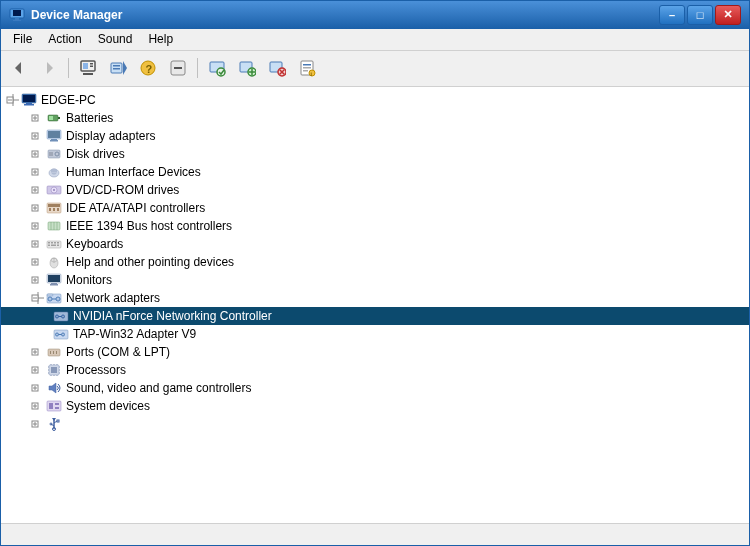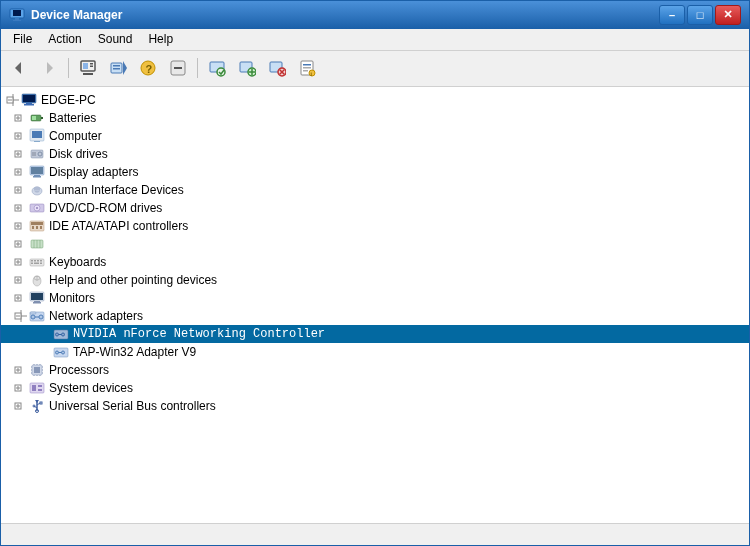--- a/index.html
+++ b/index.html
@@ -133,23 +133,22 @@
       display: flex;
       align-items: center;
       height: 18px;
       padding-right: 4px;
       cursor: pointer;
       white-space: nowrap;
       font-size: 12px;
       color: #000;
     }
     .tree-item.selected {
-      background: #0369a1;
+      background: #0c4a6e;
       color: white;
-      font-family: Liberation Mono, monospace;
     }
     .tree-item .expand-icon {
       width: 16px;
       height: 16px;
       display: flex;
       align-items: center;
       justify-content: center;
       font-size: 10px;
       color: #666;
       flex-shrink: 0;
@@ -162,21 +161,21 @@
       display: flex;
       align-items: center;
       justify-content: center;
     }
     .tree-item .item-label {
       font-size: 12px;
     }
 
     
     .indent-1 { padding-left: 4px; }
-    .indent-2 { padding-left: 12px; }
+    .indent-2 { padding-left: 29px; }
     .indent-3 { padding-left: 36px; }
 
     .window-frame {
       border: 1px solid #1a5fa8;
       width: 750px;
       height: 546px;
       display: flex;
       flex-direction: column;
     }
   </style>
@@ -323,73 +322,56 @@
         <span class="item-icon">
           <svg width="16" height="16" viewBox="0 0 16 16">
             <rect x="2" y="5" width="10" height="6" rx="1" fill="#60a060" stroke="#306030" stroke-width="0.5"></rect>
             <rect x="12" y="7" width="2" height="2" fill="#306030"></rect>
             <rect x="3" y="6" width="4" height="4" fill="#a0e0a0"></rect>
           </svg>
         </span>
         <span class="item-label">Batteries</span>
       </li>
 
-      <li class="tree-item indent-2">
-        <span class="expand-icon">
-          <svg width="16" height="16" viewBox="0 0 16 16">
-              <rect x="2" y="5" width="6" height="6" fill="white" stroke="#888" stroke-width="1"></rect>
-              <line x1="3" y1="8" x2="7" y2="8" stroke="#888" stroke-width="1"></line>
-              <line x1="5" y1="6" x2="5" y2="10" stroke="#888" stroke-width="1"></line>
-            </svg>
-        </span>
-        <span class="item-icon">
-          <svg width="16" height="16" viewBox="0 0 16 16">
-            <rect x="1" y="1" width="14" height="12" rx="1" fill="#e0e8f0" stroke="#88aacc" stroke-width="0.5"></rect>
-            <rect x="3" y="3" width="10" height="7" fill="#4a7ab5"></rect>
-            <rect x="5" y="13" width="6" height="1" fill="#88aacc"></rect>
-          </svg>
-        </span>
-        <span class="item-label">Computer</span>
-      </li>
-
-      <li class="tree-item indent-2">
-        <span class="expand-icon">
-          <svg width="16" height="16" viewBox="0 0 16 16">
-              <rect x="2" y="5" width="6" height="6" fill="white" stroke="#888" stroke-width="1"></rect>
-              <line x1="3" y1="8" x2="7" y2="8" stroke="#888" stroke-width="1"></line>
-              <line x1="5" y1="6" x2="5" y2="10" stroke="#888" stroke-width="1"></line>
-            </svg>
-        </span>
-        <span class="item-icon">
-          <svg width="16" height="16" viewBox="0 0 16 16">
-            <rect x="2" y="4" width="12" height="8" rx="1" fill="#c0c8d8" stroke="#8090a8" stroke-width="0.5"></rect>
-            <rect x="3" y="6" width="4" height="4" fill="#a0a8b8"></rect>
-            <circle cx="11" cy="8" r="2" fill="none" stroke="#8090a8" stroke-width="1"></circle>
-          </svg>
-        </span>
-        <span class="item-label">Disk drives</span>
-      </li>
 
       <li class="tree-item indent-2">
         <span class="expand-icon">
           <svg width="16" height="16" viewBox="0 0 16 16">
               <rect x="2" y="5" width="6" height="6" fill="white" stroke="#888" stroke-width="1"></rect>
               <line x1="3" y1="8" x2="7" y2="8" stroke="#888" stroke-width="1"></line>
               <line x1="5" y1="6" x2="5" y2="10" stroke="#888" stroke-width="1"></line>
             </svg>
         </span>
         <span class="item-icon">
           <svg width="16" height="16" viewBox="0 0 16 16">
             <rect x="1" y="2" width="14" height="9" rx="1" fill="#c8d8f0" stroke="#7090b8" stroke-width="0.5"></rect>
             <rect x="2" y="3" width="12" height="7" fill="#6080a0"></rect>
             <rect x="5" y="11" width="6" height="1" fill="#7090b8"></rect>
             <rect x="4" y="12" width="8" height="1.5" fill="#7090b8"></rect>
           </svg>
         </span>
         <span class="item-label">Display adapters</span>
+      </li>
+
+      <li class="tree-item indent-2">
+        <span class="expand-icon">
+          <svg width="16" height="16" viewBox="0 0 16 16">
+              <rect x="2" y="5" width="6" height="6" fill="white" stroke="#888" stroke-width="1"></rect>
+              <line x1="3" y1="8" x2="7" y2="8" stroke="#888" stroke-width="1"></line>
+              <line x1="5" y1="6" x2="5" y2="10" stroke="#888" stroke-width="1"></line>
+            </svg>
+        </span>
+        <span class="item-icon">
+          <svg width="16" height="16" viewBox="0 0 16 16">
+            <rect x="2" y="4" width="12" height="8" rx="1" fill="#c0c8d8" stroke="#8090a8" stroke-width="0.5"></rect>
+            <rect x="3" y="6" width="4" height="4" fill="#a0a8b8"></rect>
+            <circle cx="11" cy="8" r="2" fill="none" stroke="#8090a8" stroke-width="1"></circle>
+          </svg>
+        </span>
+        <span class="item-label">Disk drives</span>
       </li>
 
       <li class="tree-item indent-2">
         <span class="expand-icon">
           <svg width="16" height="16" viewBox="0 0 16 16">
               <rect x="2" y="5" width="6" height="6" fill="white" stroke="#888" stroke-width="1"></rect>
               <line x1="3" y1="8" x2="7" y2="8" stroke="#888" stroke-width="1"></line>
               <line x1="5" y1="6" x2="5" y2="10" stroke="#888" stroke-width="1"></line>
             </svg>
         </span>
@@ -451,20 +433,21 @@
             </svg>
         </span>
         <span class="item-icon">
           <svg width="16" height="16" viewBox="0 0 16 16">
             <rect x="2" y="4" width="12" height="8" rx="1" fill="#c8e0c8" stroke="#70a070" stroke-width="0.5"></rect>
             <line x1="5" y1="4" x2="5" y2="12" stroke="#70a070" stroke-width="0.5"></line>
             <line x1="8" y1="4" x2="8" y2="12" stroke="#70a070" stroke-width="0.5"></line>
             <line x1="11" y1="4" x2="11" y2="12" stroke="#70a070" stroke-width="0.5"></line>
           </svg>
         </span>
+        <span class="item-label">IEEE 1394 Bus host controllers</span>
       </li>
 
       <li class="tree-item indent-2">
         <span class="expand-icon">
           <svg width="16" height="16" viewBox="0 0 16 16">
               <rect x="2" y="5" width="6" height="6" fill="white" stroke="#888" stroke-width="1"></rect>
               <line x1="3" y1="8" x2="7" y2="8" stroke="#888" stroke-width="1"></line>
               <line x1="5" y1="6" x2="5" y2="10" stroke="#888" stroke-width="1"></line>
             </svg>
         </span>
@@ -566,20 +549,38 @@
             <circle cx="4" cy="8.5" r="1.5" fill="none" stroke="#4a7ab5" stroke-width="1"></circle>
             <circle cx="4" cy="8.5" r="0.4" fill="#4a7ab5"></circle>
             <line x1="5.5" y1="8.5" x2="8.5" y2="8.5" stroke="#4a7ab5" stroke-width="1"></line>
             <circle cx="10" cy="8.5" r="1.5" fill="none" stroke="#4a7ab5" stroke-width="1"></circle>
             <circle cx="10" cy="8.5" r="0.4" fill="#4a7ab5"></circle>
           </svg>
         </span>
         <span class="item-label">TAP-Win32 Adapter V9</span>
       </li>
 
+      <li class="tree-item indent-2">
+        <span class="expand-icon">
+          <svg width="16" height="16" viewBox="0 0 16 16">
+              <rect x="2" y="5" width="6" height="6" fill="white" stroke="#888" stroke-width="1"></rect>
+              <line x1="3" y1="8" x2="7" y2="8" stroke="#888" stroke-width="1"></line>
+              <line x1="5" y1="6" x2="5" y2="10" stroke="#888" stroke-width="1"></line>
+            </svg>
+        </span>
+        <span class="item-icon">
+          <svg width="16" height="16" viewBox="0 0 16 16">
+            <rect x="2" y="5" width="12" height="7" rx="1" fill="#d8c8b8" stroke="#988870" stroke-width="0.5"></rect>
+            <rect x="4" y="7" width="1" height="3" fill="#988870"></rect>
+            <rect x="7" y="7" width="1" height="3" fill="#988870"></rect>
+            <rect x="10" y="7" width="1" height="3" fill="#988870"></rect>
+          </svg>
+        </span>
+        <span class="item-label">Ports (COM &amp; LPT)</span>
+      </li>
 
       <li class="tree-item indent-2">
         <span class="expand-icon">
           <svg width="16" height="16" viewBox="0 0 16 16">
               <rect x="2" y="5" width="6" height="6" fill="white" stroke="#888" stroke-width="1"></rect>
               <line x1="3" y1="8" x2="7" y2="8" stroke="#888" stroke-width="1"></line>
               <line x1="5" y1="6" x2="5" y2="10" stroke="#888" stroke-width="1"></line>
             </svg>
         </span>
         <span class="item-icon">
@@ -596,20 +597,37 @@
             <line x1="2" y1="8" x2="3" y2="8" stroke="#8898b8" stroke-width="1"></line>
             <line x1="2" y1="11" x2="3" y2="11" stroke="#8898b8" stroke-width="1"></line>
             <line x1="13" y1="5" x2="14" y2="5" stroke="#8898b8" stroke-width="1"></line>
             <line x1="13" y1="8" x2="14" y2="8" stroke="#8898b8" stroke-width="1"></line>
             <line x1="13" y1="11" x2="14" y2="11" stroke="#8898b8" stroke-width="1"></line>
           </svg>
         </span>
         <span class="item-label">Processors</span>
       </li>
 
+      <li class="tree-item indent-2">
+        <span class="expand-icon">
+          <svg width="16" height="16" viewBox="0 0 16 16">
+              <rect x="2" y="5" width="6" height="6" fill="white" stroke="#888" stroke-width="1"></rect>
+              <line x1="3" y1="8" x2="7" y2="8" stroke="#888" stroke-width="1"></line>
+              <line x1="5" y1="6" x2="5" y2="10" stroke="#888" stroke-width="1"></line>
+            </svg>
+        </span>
+        <span class="item-icon">
+          <svg width="16" height="16" viewBox="0 0 16 16">
+            <polygon points="3,6 3,10 6,10 10,13 10,3 6,6" fill="#6080c0" stroke="#4060a0" stroke-width="0.5"></polygon>
+            <path d="M11,6 Q14,8 11,10" fill="none" stroke="#4060a0" stroke-width="1"></path>
+            <path d="M12,4 Q16,8 12,12" fill="none" stroke="#4060a0" stroke-width="1"></path>
+          </svg>
+        </span>
+        <span class="item-label">Sound, video and game controllers</span>
+      </li>
 
       <li class="tree-item indent-2">
         <span class="expand-icon">
           <svg width="16" height="16" viewBox="0 0 16 16">
               <rect x="2" y="5" width="6" height="6" fill="white" stroke="#888" stroke-width="1"></rect>
               <line x1="3" y1="8" x2="7" y2="8" stroke="#888" stroke-width="1"></line>
               <line x1="5" y1="6" x2="5" y2="10" stroke="#888" stroke-width="1"></line>
             </svg>
         </span>
         <span class="item-icon">
@@ -635,21 +653,20 @@
           <svg width="16" height="16" viewBox="0 0 16 16">
             <line x1="8" y1="2" x2="8" y2="13" stroke="#4060a0" stroke-width="1.5"></line>
             <polygon points="6,2 10,2 8,5" fill="#4060a0"></polygon>
             <line x1="8" y1="7" x2="11" y2="5" stroke="#4060a0" stroke-width="1"></line>
             <rect x="11" y="4" width="2" height="2" fill="none" stroke="#4060a0" stroke-width="1"></rect>
             <line x1="8" y1="10" x2="5" y2="8" stroke="#4060a0" stroke-width="1"></line>
             <circle cx="5" cy="8" r="1" fill="none" stroke="#4060a0" stroke-width="1"></circle>
             <circle cx="8" cy="13" r="1.5" fill="none" stroke="#4060a0" stroke-width="1"></circle>
           </svg>
         </span>
-        <span class="item-label">Universal Serial Bus controllers</span>
       </li>
 
     </ul>
   </div>
 
   <div class="status-bar">
     <span></span>
   </div>
 
 </div>

